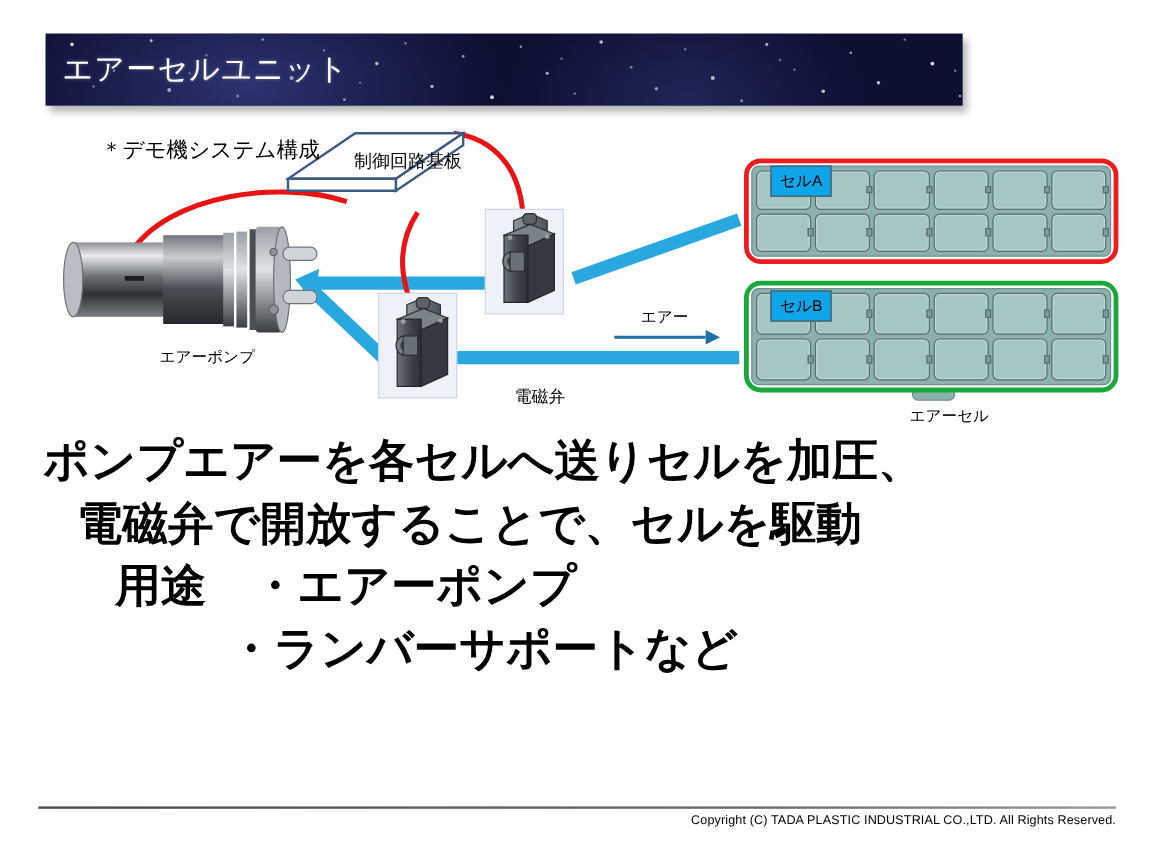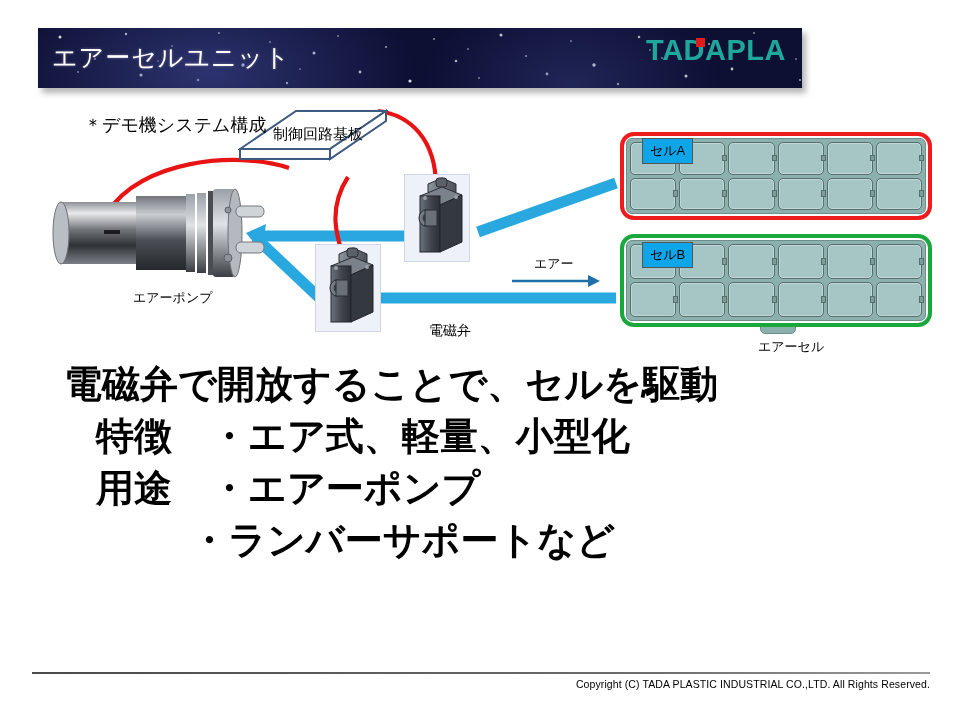--- a/index.html
+++ b/index.html
@@ -22,21 +22,21 @@
       text-shadow:0 0 3px rgba(255,255,255,.35);}
   .logo{position:absolute;right:16px;top:6px;color:#1ea79a;
       font-size:29px;font-weight:bold;letter-spacing:.5px;}
   .logo .dot{position:absolute;left:50px;top:4px;width:9px;height:9px;background:#e01b1b;}
 
   
   .diagram{position:absolute;left:0;top:95px;width:960px;height:265px;}
 
   .lbl{position:absolute;color:#000;white-space:nowrap;margin-left:16px;}
   .lbl-demo{left:68px;top:18px;font-size:18px;}
-  .lbl-board{left:257px;top:30px;font-size:15px;}
+  .lbl-board{left:279px;top:30px;font-size:15px;}
   .lbl-pump{left:117px;top:194px;font-size:13px;}
   .lbl-valve{left:413px;top:227px;font-size:14px;}
   .lbl-air{left:518px;top:160px;font-size:13px;}
   .lbl-aircell{left:742px;top:243px;font-size:13px;}
 
   
   .board{position:absolute;left:238px;top:14px;width:150px;height:62px;}
 
   
   .pump{position:absolute;left:52px;top:85px;width:222px;height:100px;}
@@ -137,24 +137,20 @@
           <circle cx="262" cy="41" r="1" opacity=".45"></circle>
         <circle cx="430" cy="21" r="1" opacity=".45"></circle>
           <circle cx="612" cy="22" r="1" opacity=".45"></circle>
         <circle cx="758" cy="31" r="1" opacity=".45"></circle>
           <circle cx="845" cy="7" r="1" opacity=".5"></circle>
       </g>
     </svg>
     <div class="glow"></div>
     <div class="glow2"></div>
     <div class="banner-title">エアーセルユニット</div>
-    <div class="logo">
-      <span>TADAPLA</span>
-      <span class="dot"></span>
-    </div>
   </div>
 
   <div class="diagram">
 
     <svg width="960" height="265" viewBox="0 0 960 265" style="position:absolute;left:0;top:0;">
 
       <polyline points="252,141 434,141" fill="none" stroke="#29a8e0" stroke-width="11"></polyline>
       <polyline points="478,137 616,88" fill="none" stroke="#29a8e0" stroke-width="11"></polyline>
 
       <polyline points="256,143 330,213" fill="none" stroke="#29a8e0" stroke-width="11"></polyline>
@@ -311,22 +307,22 @@
 
     <div class="lbl lbl-demo">＊デモ機システム構成</div>
     <div class="lbl lbl-board">制御回路基板</div>
     <div class="lbl lbl-pump">エアーポンプ</div>
     <div class="lbl lbl-valve">電磁弁</div>
     <div class="lbl lbl-air">エアー</div>
     <div class="lbl lbl-aircell">エアーセル</div>
   </div>
 
   <div class="bodytext">
+    <div class="t1">ポンプエアーを各セルへ送りセルを加圧、</div>
     <div class="t2">電磁弁で開放することで、セルを駆動</div>
-    <div class="t3">特徴　・エア式、軽量、小型化</div>
     <div class="t4">用途　・エアーポンプ</div>
     <div class="t5">・ランバーサポートなど</div>
   </div>
 
   <div class="footrule"></div>
   <div class="copyright">Copyright (C) TADA PLASTIC INDUSTRIAL CO.,LTD. All Rights Reserved.</div>
 
 </div>
 
 </body></html>

